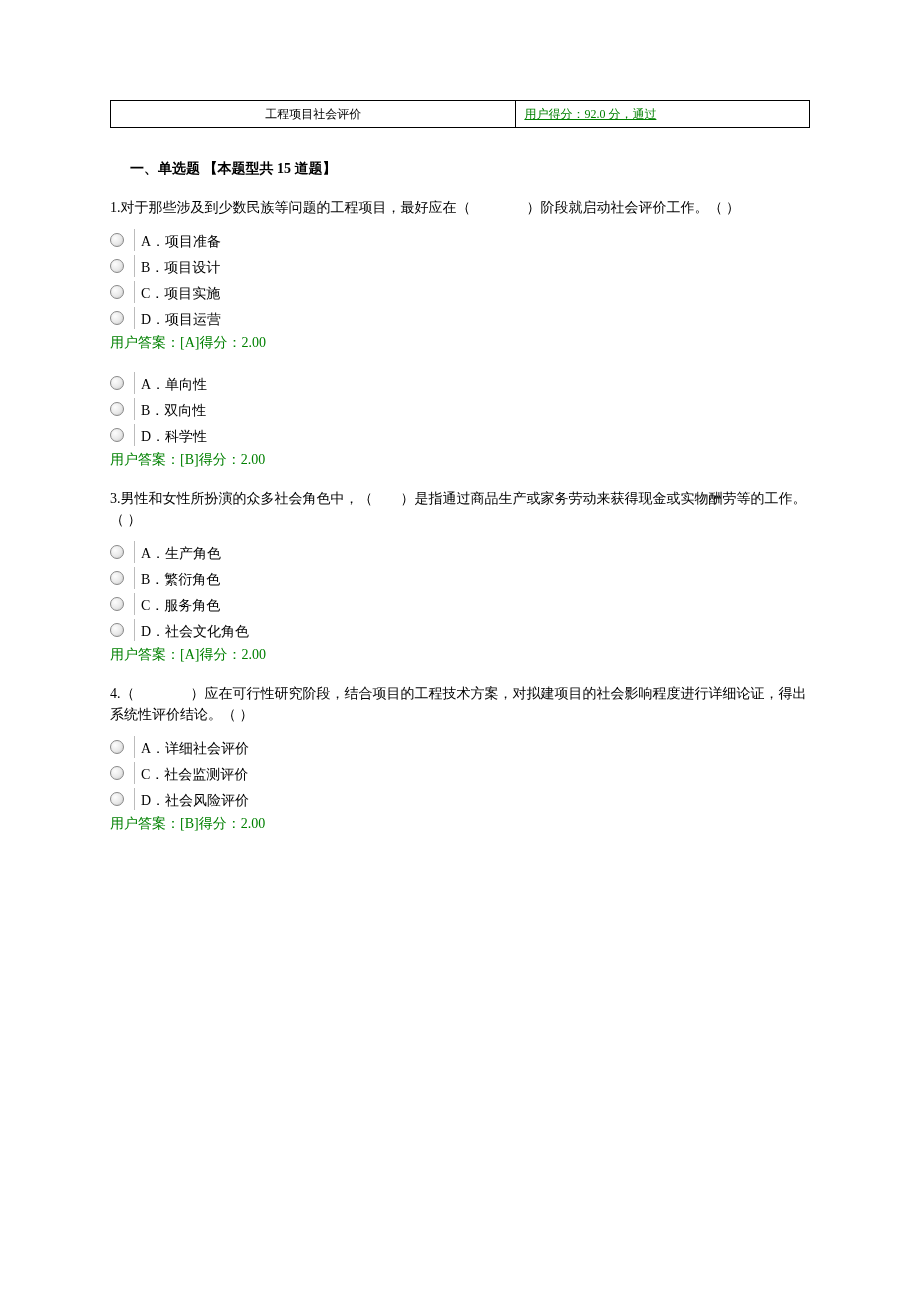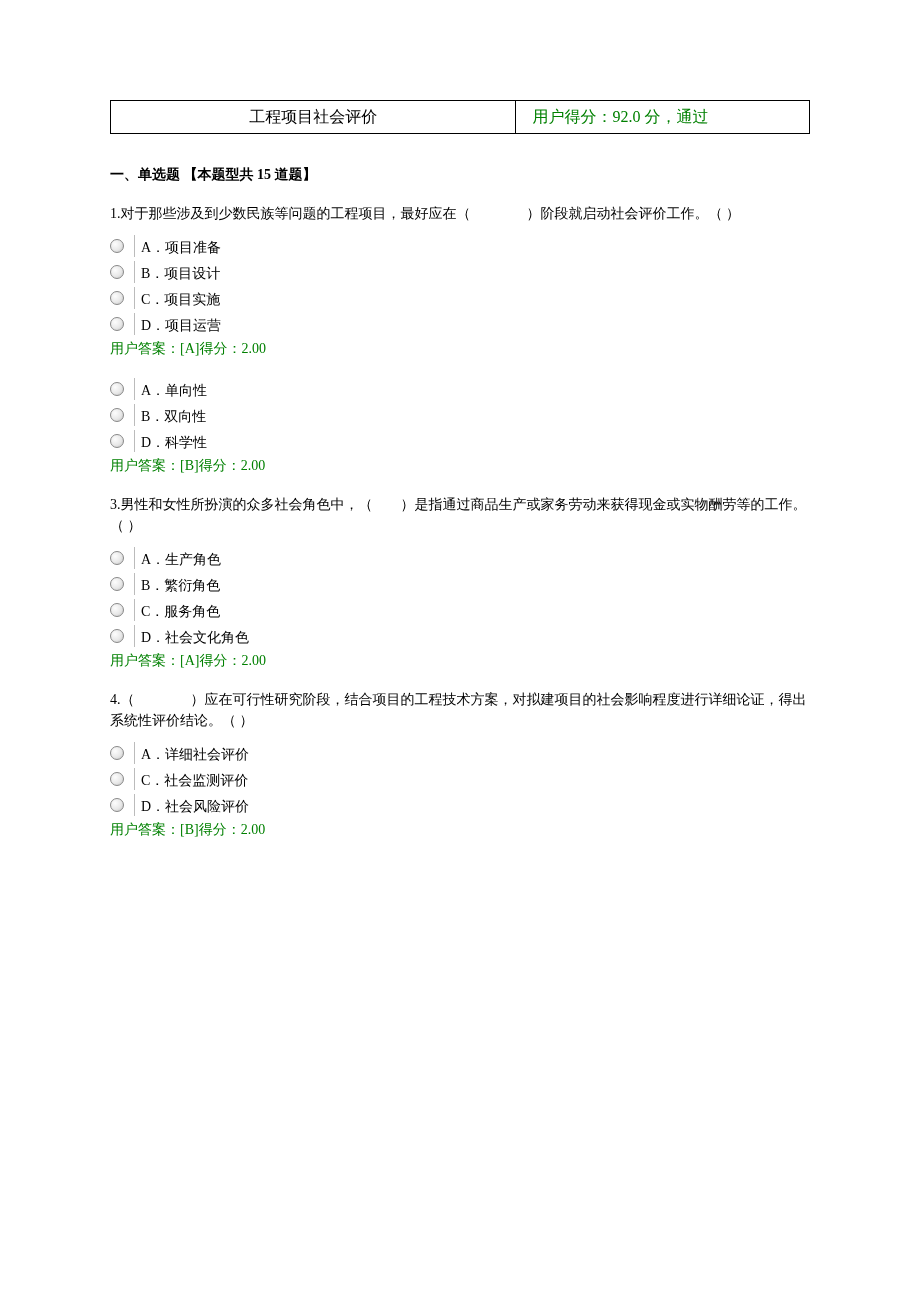--- a/index.html
+++ b/index.html
@@ -11,34 +11,36 @@
     padding: 100px 110px 40px 110px;
     line-height: 1.5;
   }
   .header-table {
     width: 100%;
     border-collapse: collapse;
     margin-bottom: 30px;
   }
   .header-table td {
     border: 1px solid #000;
-    padding: 4px 16px;
-    font-size: 16px;
+    padding: 4px 8px;
+    font-size: 12px;
   }
   .header-title {
     text-align: center;
     width: 58%;
   }
   .header-score {
     color: #008000;
     width: 42%;
+    text-decoration: underline;
   }
   .section-header {
     font-weight: bold;
     margin-bottom: 18px;
+    margin-left: 20px;
   }
   .question {
     margin-bottom: 18px;
   }
   .question-text {
     margin-bottom: 10px;
   }
   .option-row {
     display: flex;
     align-items: center;

